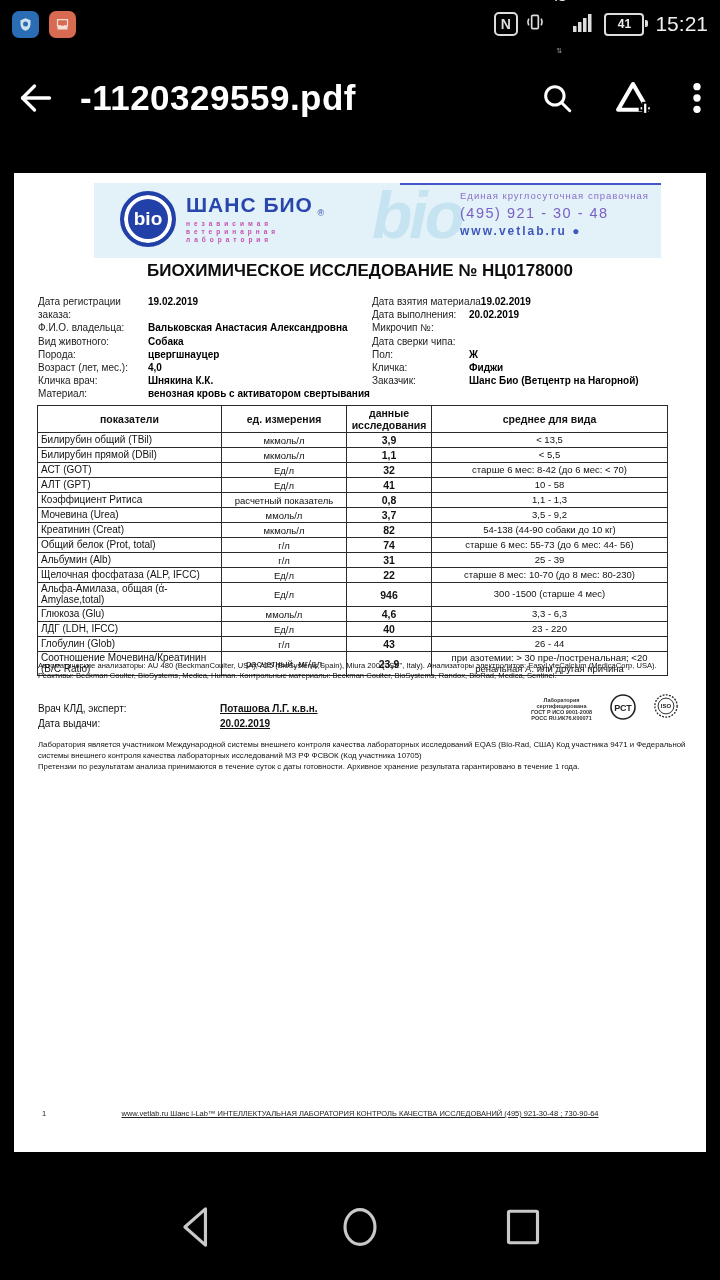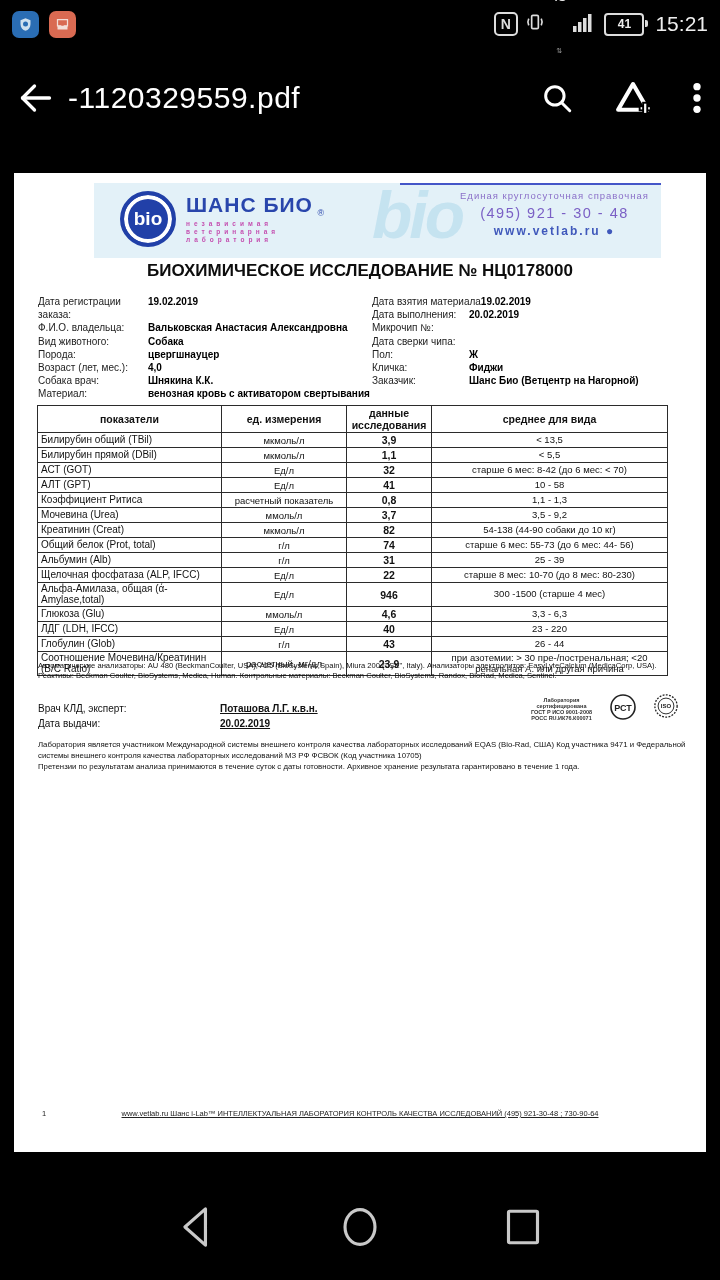--- a/index.html
+++ b/index.html
@@ -15,38 +15,38 @@
   .nfc { width:20px; height:20px; border:2px solid #ddd; border-radius:5px; color:#ddd; font-weight:bold; font-size:14px; display:flex; align-items:center; justify-content:center; }
   .netwrap { display:flex; flex-direction:column; align-items:center; line-height:9px;gap:44px; }
   .net4g { font-size:11px; font-weight:bold; color:#e6e6e6; }
   .netarr { font-size:7px; color:#9a9a9a; }
   .battery { position:relative; width:36px; height:19px; border:2px solid #ddd; border-radius:4px; display:flex; align-items:center; justify-content:center; font-size:12px; color:#eee; font-weight:bold; }
   .battery:after { content:""; position:absolute; right:-6px; top:5px; width:3px; height:7px; background:#ddd; border-radius:0 2px 2px 0; }
   .sb-time { font-size:21px; color:#eee; margin-left:4px; }
 
   
   .toolbar { position:absolute; top:48px; left:0; right:0; height:100px; display:flex; align-items:center; padding:0 18px; box-sizing:border-box; }
-  .tb-title { color:#fff; font-size:30px; font-weight:400; margin-left:14px; flex:1; letter-spacing:0.5px; }
+  .tb-title { color:#fff; font-size:35px; font-weight:700; margin-left:26px; flex:1; letter-spacing:0.5px; }
   .tb-actions { display:flex; align-items:center; gap:40px; }
   .icon-btn { background:none; border:none; padding:0; cursor:pointer; display:flex; align-items:center; }
 
   
   .page { position:absolute; left:14px; top:173px; width:692px; height:979px; background:#fff; color:#111; }
 
   .band { position:absolute; left:80px; top:10px; width:567px; height:75px; background:#e3f1f8; }
   .band-topline { position:absolute; top:0; right:0; width:46%; height:2px; background:#4556c8; }
   .band-watermark { position:absolute; left:278px; top:-6px; font-size:66px; font-weight:bold; font-style:italic; color:rgba(140,200,225,0.35); letter-spacing:-3px; }
   .logo-wrap { position:absolute; left:26px; top:8px; display:flex; gap:10px; align-items:flex-start; }
   .logo-circle { width:56px; height:56px; border-radius:50%; background:#2140a8; box-shadow: inset 0 0 0 4px #fff; border:4px solid #2140a8; box-sizing:border-box; display:flex; align-items:center; justify-content:center; color:#fff; font-weight:bold; font-size:19px; letter-spacing:0; }
   .brand { margin-top:2px; }
   .brand-name { color:#2946ac; font-size:21px; font-weight:bold; letter-spacing:1px; }
   .brand-reg { font-size:9px; vertical-align:sub; color:#2946ac; }
   .brand-sub { margin-top:2px; }
   .brand-sub div { color:#c44fb0; font-size:6.5px; font-weight:bold; letter-spacing:4px; line-height:8px; }
-  .contact { position:absolute; right:12px; top:7px; text-align:center; z-index:2; }
+  .contact { position:absolute; right:12px; top:7px; text-align:left; z-index:2; }
   .contact-line1 { color:#8a6fc8; font-size:9.5px; letter-spacing:1px; }
   .contact-phone { color:#7a5fc5; font-size:14.5px; letter-spacing:1.5px; margin-top:4px; }
   .contact-site { color:#3f58bb; font-size:12px; font-weight:bold; letter-spacing:2px; margin-top:3px; }
 
   .doc-title { position:absolute; top:88px; left:0; right:0; text-align:center; font-size:17px; font-weight:bold; color:#0d0d0d; }
 
   .info { position:absolute; top:122px; left:24px; right:20px; font-size:10px; line-height:13.2px; }
   .info-cols { display:flex; }
   .info-col-left { width:334px; flex:none; }
   .info-col-right { flex:1; }
@@ -217,21 +217,21 @@
 
           <div class="info-row">
             <span class="lab">Порода:</span><span class="val">цвергшнауцер</span>
           </div>
 
           <div class="info-row">
             <span class="lab">Возраст (лет, мес.):</span><span class="val">4,0</span>
           </div>
 
           <div class="info-row">
-            <span class="lab">Собака врач:</span><span class="val">Шнякина К.К.</span>
+            <span class="lab">Кличка врач:</span><span class="val">Шнякина К.К.</span>
           </div>
 
           <div class="info-row">
             <span class="lab">Материал:</span><span class="val">венозная кровь с активатором свертывания</span>
           </div>
         </div>
       <div class="info-col-right">
 
           <div class="info-row">
             <span class="lab">Дата взятия материала</span><span class="val">19.02.2019</span>

